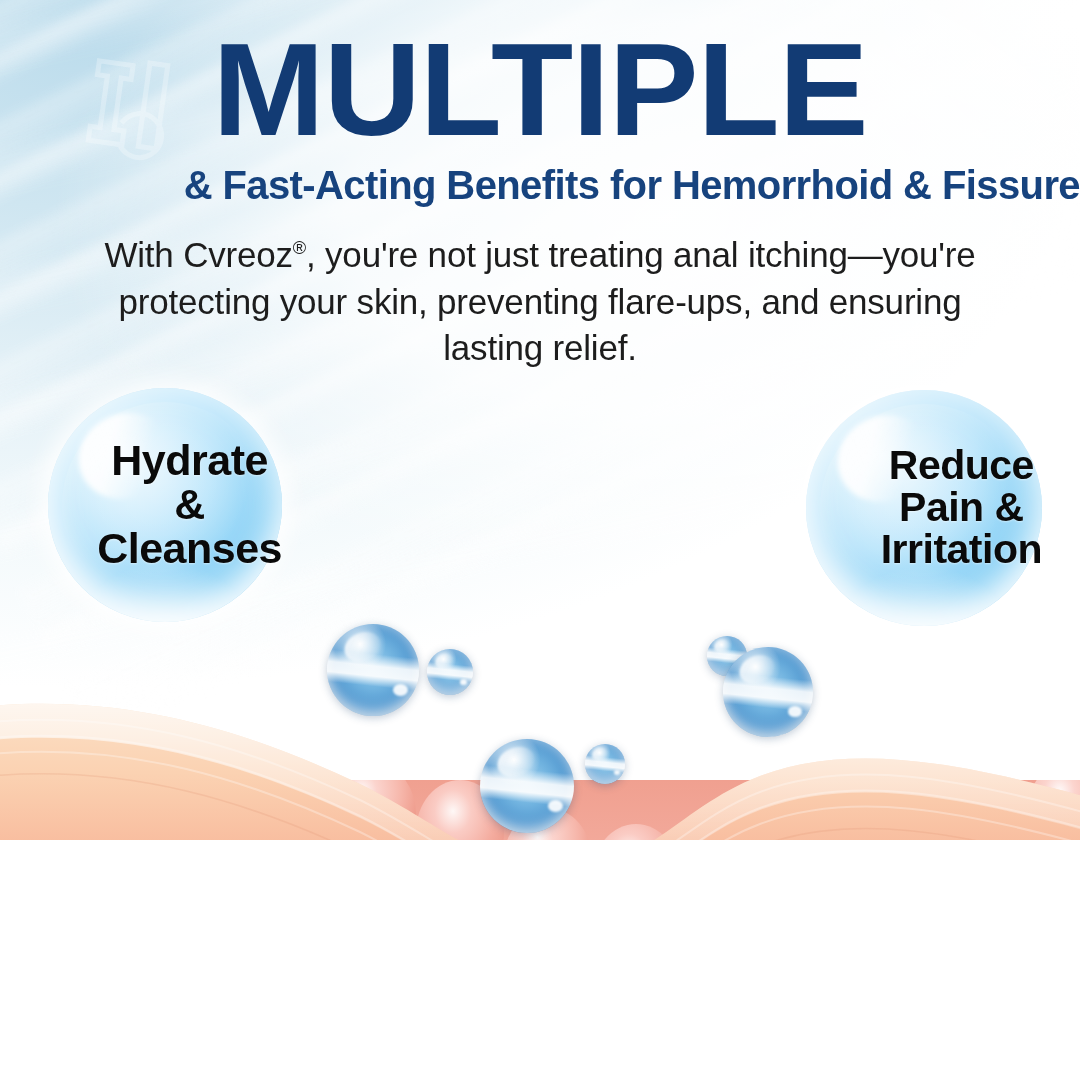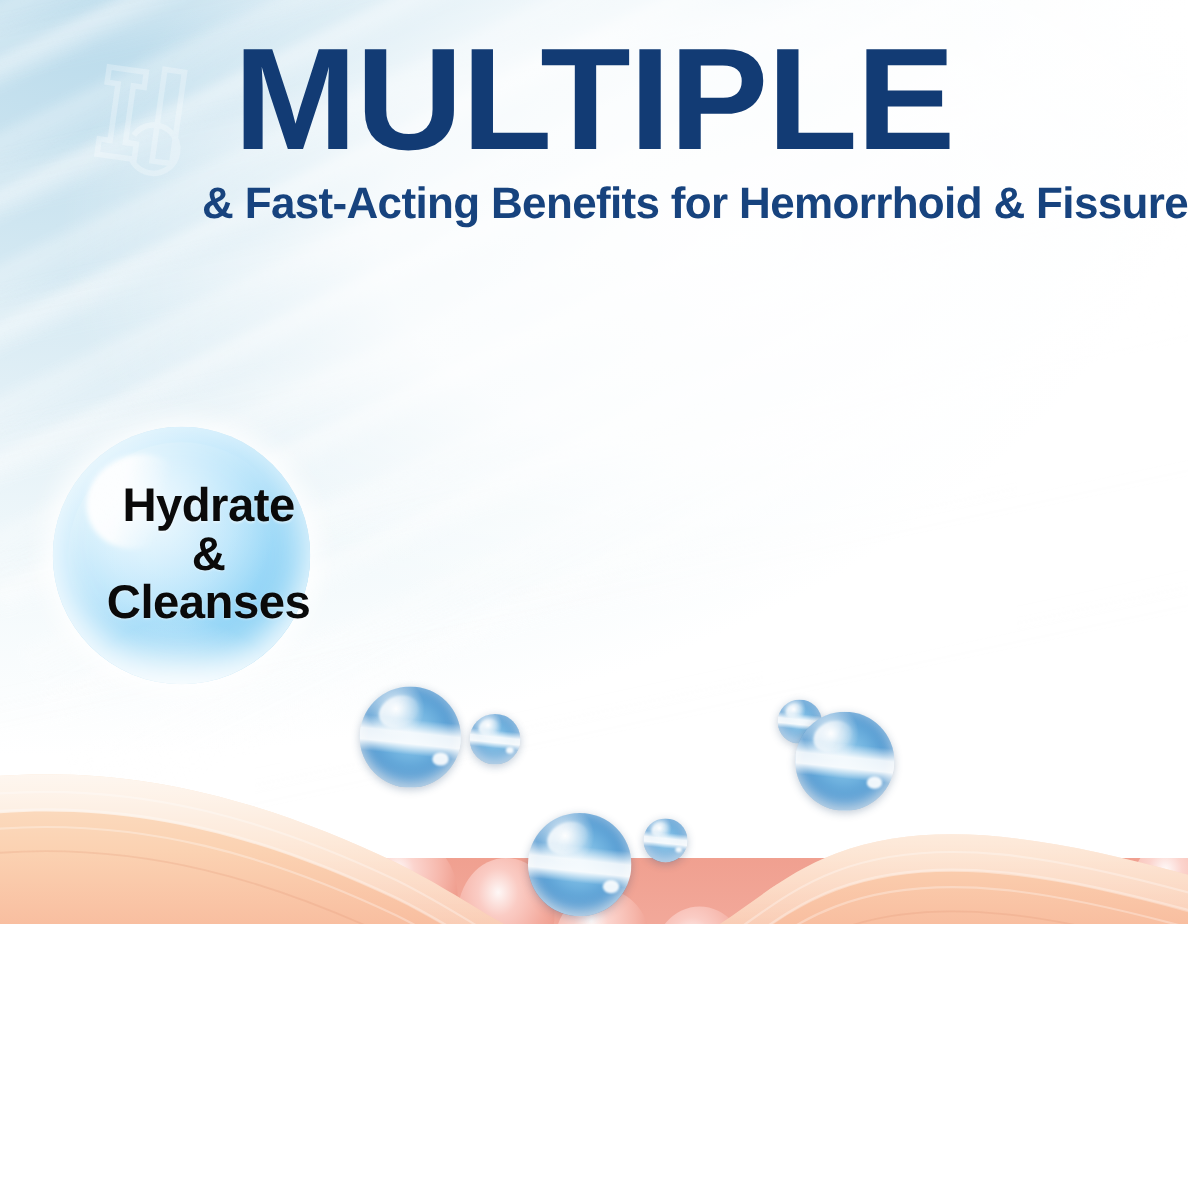--- a/index.html
+++ b/index.html
@@ -209,20 +209,23 @@
   <svg class="watermark" viewBox="0 0 110 120">
     <g fill="none" stroke="#ffffff" stroke-width="5" opacity="0.9">
       <path d="M20 18 h34 v14 h-10 v52 h10 v14 h-34 v-14 h10 v-52 h-10z" transform="rotate(8 45 55)"></path>
       <path d="M70 18 h18 v84 h-18z" transform="rotate(8 79 60)"></path>
       <path d="M46 96 a22 22 0 1 0 0 -20" transform="rotate(8 40 88)"></path>
     </g>
   </svg>
 
   <div class="headline">MULTIPLE</div>
   <div class="subhead">&amp; Fast-Acting Benefits for Hemorrhoid &amp; Fissure</div>
+  <p class="body-copy">
+    <span>With Cvreoz</span><sup>®</sup><span>, you're not just treating anal itching—you're protecting your skin, preventing flare-ups, and ensuring lasting relief.</span>
+  </p>
 
   <div class="skin-wrap">
 
     <svg class="dermis-cells" viewBox="0 0 1080 300" preserveAspectRatio="none" style="background:none;">
       <defs>
         <radialGradient id="cellg" cx="38%" cy="28%" r="78%">
           <stop offset="0%" stop-color="#ffffff" stop-opacity=".95"></stop>
           <stop offset="22%" stop-color="#fcd7d1" stop-opacity=".95"></stop>
           <stop offset="58%" stop-color="#f6b6aa"></stop>
           <stop offset="86%" stop-color="#ee9a8a"></stop>
@@ -346,14 +349,19 @@
     <div class="drop" style="left:585px; top:144px; width:40px; height:40px;"></div>
     <div class="drop" style="left:707px; top:36px;  width:40px; height:40px;"></div>
     <div class="drop" style="left:723px; top:47px;  width:90px; height:90px;"></div>
   </div>
 
   <div class="bubble" id="bubble-hydrate">
     <span class="bubble-label">Hydrate
 &amp;
 Cleanses</span>
   </div>
+  <div class="bubble" id="bubble-reduce">
+    <span class="bubble-label">Reduce
+Pain &amp;
+Irritation</span>
+  </div>
 
 </div>
 
 </body></html>

